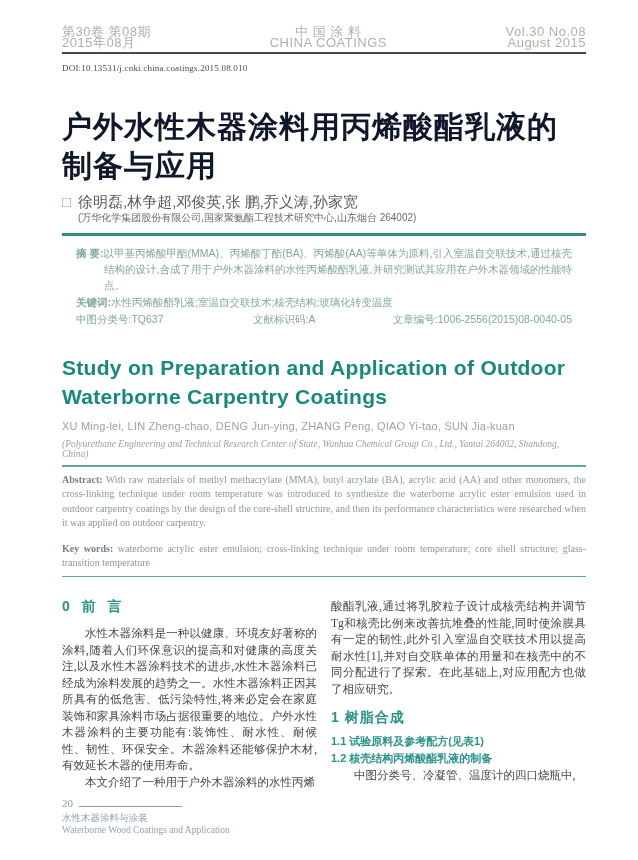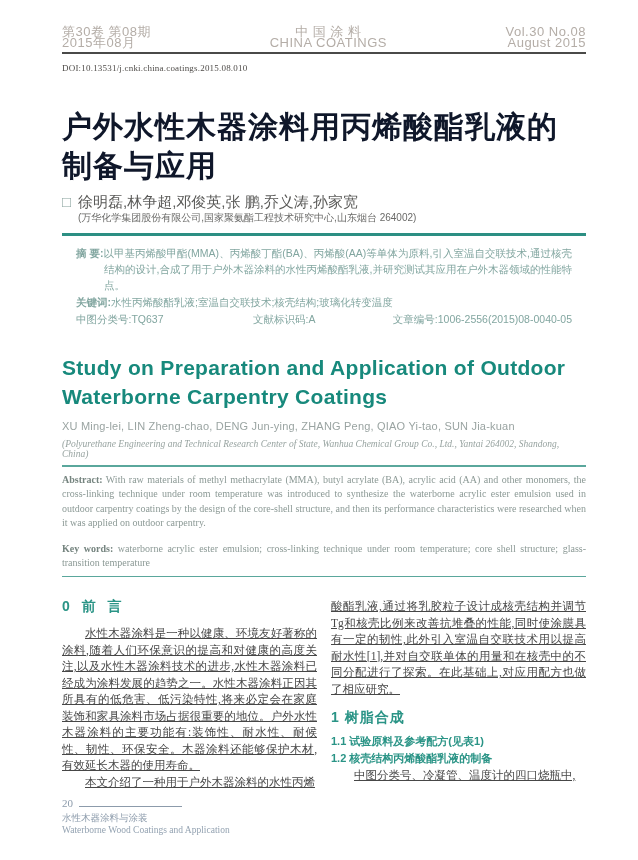--- a/index.html
+++ b/index.html
@@ -97,21 +97,21 @@
   }
   .col { width: 255px; }
   .sec-head {
     font-family: "Liberation Sans", sans-serif;
     font-weight: bold; font-size: 14px; color: #2a9486;
     letter-spacing: 4px; margin-bottom: 9px;
   }
   .sec-head.tight { letter-spacing: 1px; margin-top: 12px; margin-bottom: 6px; }
   .body-para {
     font-size: 11.5px; line-height: 16.5px; color: #474747;
-    text-align: justify; font-family: "Liberation Serif", serif; text-decoration: underline;
+    text-align: justify; font-family: "Liberation Serif", serif;
   }
   .indent { text-indent: 2em; }
   .sub-head {
     font-family: "Liberation Sans", sans-serif;
     font-weight: bold; font-size: 11px; color: #2a9486;
     line-height: 17px;
   }
 
   
   .footer {

